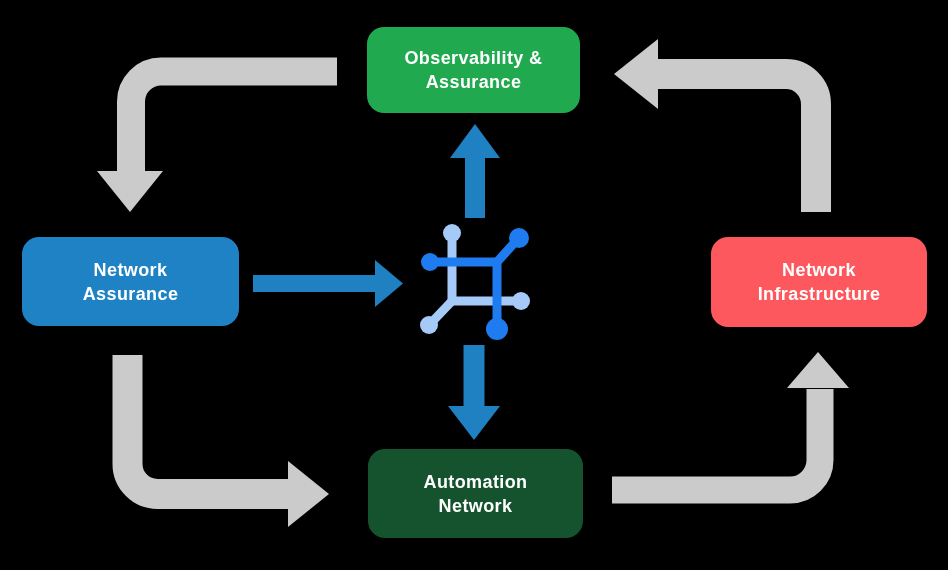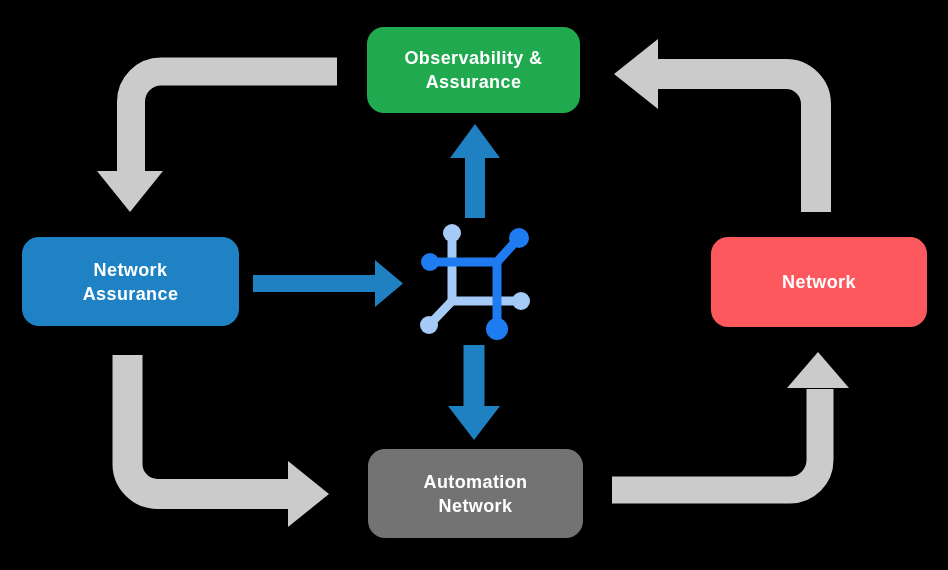--- a/index.html
+++ b/index.html
@@ -73,20 +73,21 @@
     <span>Assurance</span>
   </div>
 
   <div class="node node-operations" style="background: rgb(30, 130, 196);">
     <span>Network</span>
     <span>Assurance</span>
   </div>
 
   <div class="node node-infrastructure" style="background: rgb(252, 88, 93);">
     <span>Network</span>
+    <span>Infrastructure</span>
   </div>
 
-  <div class="node node-automation" style="background: #737373;">
+  <div class="node node-automation" style="background: #14532d;">
     <span>Automation</span>
     <span>Network</span>
   </div>
 
 </div>
 
 </body></html>

